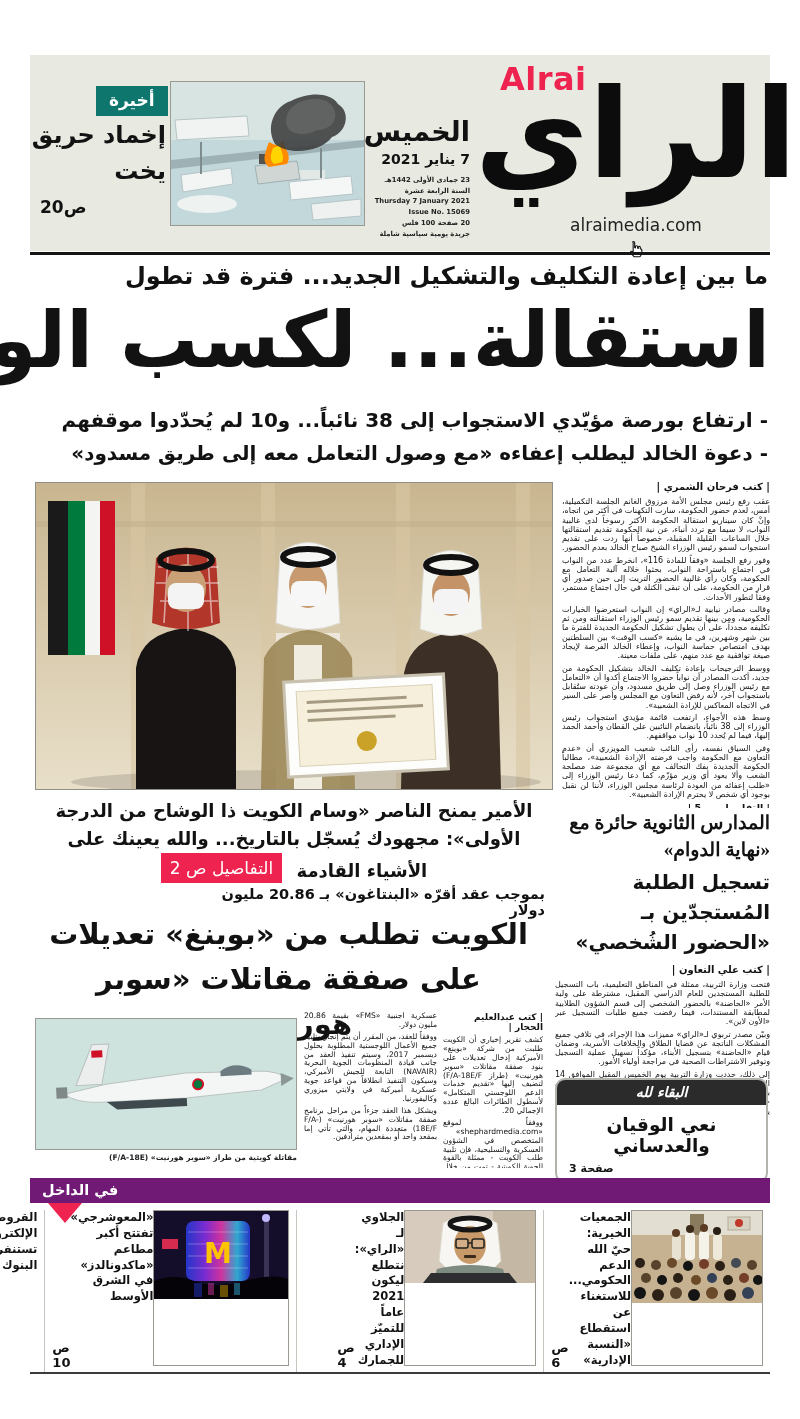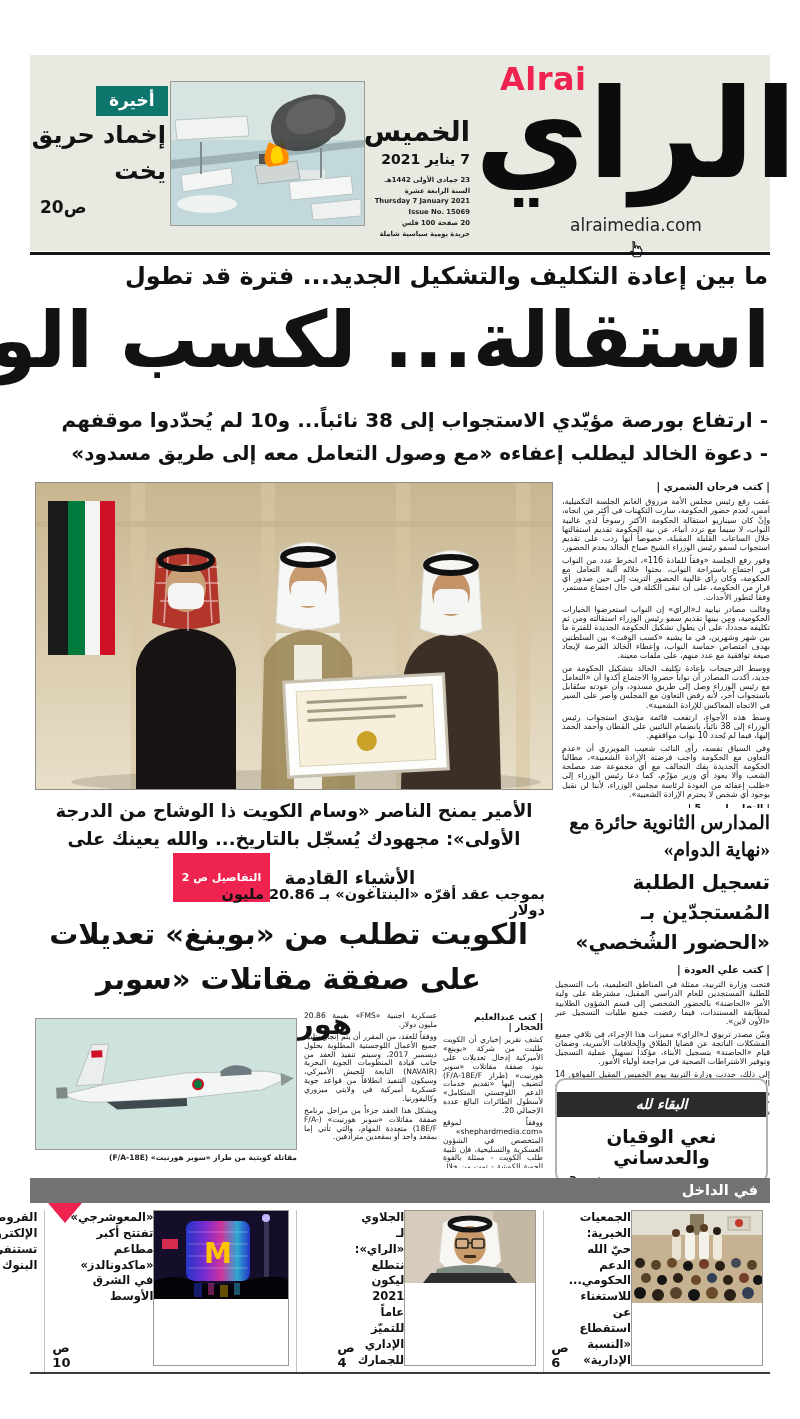--- a/index.html
+++ b/index.html
@@ -29,48 +29,48 @@
   .lead-headline{left:30px;top:294px;width:740px;text-align:center;font-size:78px;font-weight:800;letter-spacing:-2px;line-height:1.2;white-space:nowrap;}
   .lead-points{right:32px;top:404px;left:40px;text-align:right;font-size:20px;font-weight:800;line-height:1.65;}
 
   .main-photo{left:35px;top:482px;width:518px;height:308px;border:1px solid #8f8f88;background:#d9c9a8;}
   .main-col{left:562px;top:481px;width:208px;height:327px;overflow:hidden;}
   .byline{font-size:10px;font-weight:800;text-align:right;margin-bottom:5px;}
   .body-txt{font-size:8px;line-height:1.16;text-align:justify;}
   .body-txt p{margin-bottom:3px;}
   .details-ref{font-size:9.5px;font-weight:800;text-align:right;margin-top:2px;}
   .main-caption{left:35px;top:797px;width:518px;text-align:center;font-size:18px;font-weight:800;line-height:1.55;}
-  .caption-badge{display:inline-block;background:#ee2350;color:#fff;font-size:11px;font-weight:700;padding:16px 9px;vertical-align:3px;margin-right:8px;}
+  .caption-badge{display:inline-block;background:#ee2350;color:#fff;font-size:17px;font-weight:400;padding:2px 9px;vertical-align:3px;margin-right:8px;}
 
   
   .schools{left:555px;top:810px;width:215px;}
   .schools-kicker{font-size:19px;font-weight:800;line-height:1.4;font-family:Liberation Serif, serif;}
   .schools-headline{font-size:20px;font-weight:800;text-align:right;line-height:1.5;margin-top:4px;}
   .schools .byline{margin-top:7px;}
   .schools-body{height:166px;overflow:hidden;}
 
   
   .obit-box{left:555px;top:1078px;width:213px;height:105px;border:2px solid #b3b3ad;border-radius:10px;background:#fff;overflow:hidden;}
-  .obit-head{height:25px;background:#2b2b2b;color:#fff;text-align:center;font-size:14px;font-weight:700;font-style:italic;font-family:"DejaVu Serif","Liberation Serif",serif;line-height:25px;margin-top:12px;}
+  .obit-head{height:25px;background:#2b2b2b;color:#fff;text-align:center;font-size:14px;font-weight:700;font-style:italic;font-family:"DejaVu Serif","Liberation Serif",serif;line-height:25px;}
   .obit-title{text-align:center;font-size:18.5px;font-weight:800;margin-top:9px;}
   .obit-page{font-size:11px;font-weight:800;text-align:left;padding:6px 12px 0 12px;direction:rtl;}
 
   
   .boeing-kicker{left:200px;top:886px;width:345px;text-align:right;font-size:14.5px;font-weight:800;}
   .boeing-headline{left:32px;top:912px;width:513px;text-align:center;font-size:29px;font-weight:800;line-height:1.55;}
   .b-col1{left:443px;top:1012px;width:100px;height:156px;overflow:hidden;}
   .b-col2{left:304px;top:1012px;width:133px;height:156px;overflow:hidden;}
   .b-body{font-size:7.6px;line-height:1.17;text-align:justify;}
   .b-body p{margin-bottom:3px;}
   .b-byline{font-size:9px;font-weight:800;text-align:right;margin-bottom:4px;}
   .jet-photo{left:35px;top:1018px;width:262px;height:132px;border:1px solid #9a9a93;background:#cfe3de;}
   .jet-caption{left:35px;top:1153px;width:262px;text-align:right;font-size:7.5px;font-weight:700;color:#222;}
 
   
-  .inside-bar{left:30px;top:1178px;width:740px;height:25px;background:#737373;color:#fff;font-size:14.5px;font-weight:800;line-height:25px;padding:0 12px;text-align:right;}
+  .inside-bar{left:30px;top:1178px;width:740px;height:25px;background:#701a75;color:#fff;font-size:14.5px;font-weight:800;line-height:25px;padding:0 12px;text-align:left;}
   .inside-tri{left:48px;top:1203px;width:0;height:0;border-left:17px solid transparent;border-right:17px solid transparent;border-top:20px solid #ee2350;}
   .strip{left:30px;top:1210px;width:740px;height:162px;display:flex;align-items:stretch;}
   .strip-item{display:flex;flex-direction:row;padding:0 7px;border-left:1px solid #c5c5c0;}
   .strip-item:last-child{border-left:none;}
   .si-photo{border:1px solid #9a9a93;margin-bottom:6px;flex:none;}
   .si-title{font-size:11.5px;font-weight:800;line-height:1.38;text-align:right;}
   .si-page{font-size:13px;font-weight:800;margin-top:auto;text-align:left;padding-bottom:2px;}
   .mini-page{font-size:13px;font-weight:800;text-align:left;margin:7px 0 9px;}
   .mini-rule{border:none;border-top:1px solid #555;margin:0 2px 9px 2px;}
   .anisa-item{flex-direction:row;gap:6px;}
@@ -208,21 +208,21 @@
   </div>
 
   <div class="abs main-caption">
     <span>الأمير يمنح الناصر «وسام الكويت ذا الوشاح من الدرجة الأولى»: مجهودك يُسجّل بالتاريخ... والله يعينك على الأشياء القادمة</span>
     <span class="caption-badge">التفاصيل ص 2</span>
   </div>
 
   <div class="abs schools">
     <div class="schools-kicker">المدارس الثانوية حائرة مع «نهاية الدوام»</div>
     <div class="schools-headline">تسجيل الطلبة المُستجدّين بـ «الحضور الشُخصي»</div>
-    <div class="byline">| كتب علي العودة |</div>
+    <div class="byline">| كتب علي التعاون |</div>
     <div class="body-txt schools-body">
       <p>فتحت وزارة التربية، ممثلة في المناطق التعليمية، باب التسجيل للطلبة المستجدين للعام الدراسي المقبل، مشترطة على ولية الأمر «الحاضنة» بالحضور الشخصي إلى قسم الشؤون الطلابية لمطابقة المستندات، فيما رفضت جميع طلبات التسجيل عبر «الأون لاين».</p>
       <p>وبيّن مصدر تربوي لـ«الراي» مميزات هذا الإجراء، في تلافي جميع المشكلات الناتجة عن قضايا الطلاق والخلافات الأسرية، وضمان قيام «الحاضنة» بتسجيل الأبناء، مؤكداً تسهيل عملية التسجيل وتوفير الاشتراطات الصحية في مراجعة أولياء الأمور.</p>
       <p>إلى ذلك، حددت وزارة التربية يوم الخميس المقبل الموافق 14 الجاري، موعداً لانتهاء دوام الطلبة في الفصل الدراسي الأول بنظام التعليم عن بعد، فيما أصيبت المدارس الثانوية بحيرة كبرى حيث لا تعلم بأي تقييم ستعتمد درجات الطلبة لأن توزيعها لم يحسم بعد في قطاع التعليم العام.</p>
     </div>
   </div>
 
   <div class="abs obit-box">
     <div class="obit-head">البقاء لله</div>
     <div class="obit-title">نعي الوقيان والعدساني</div>

